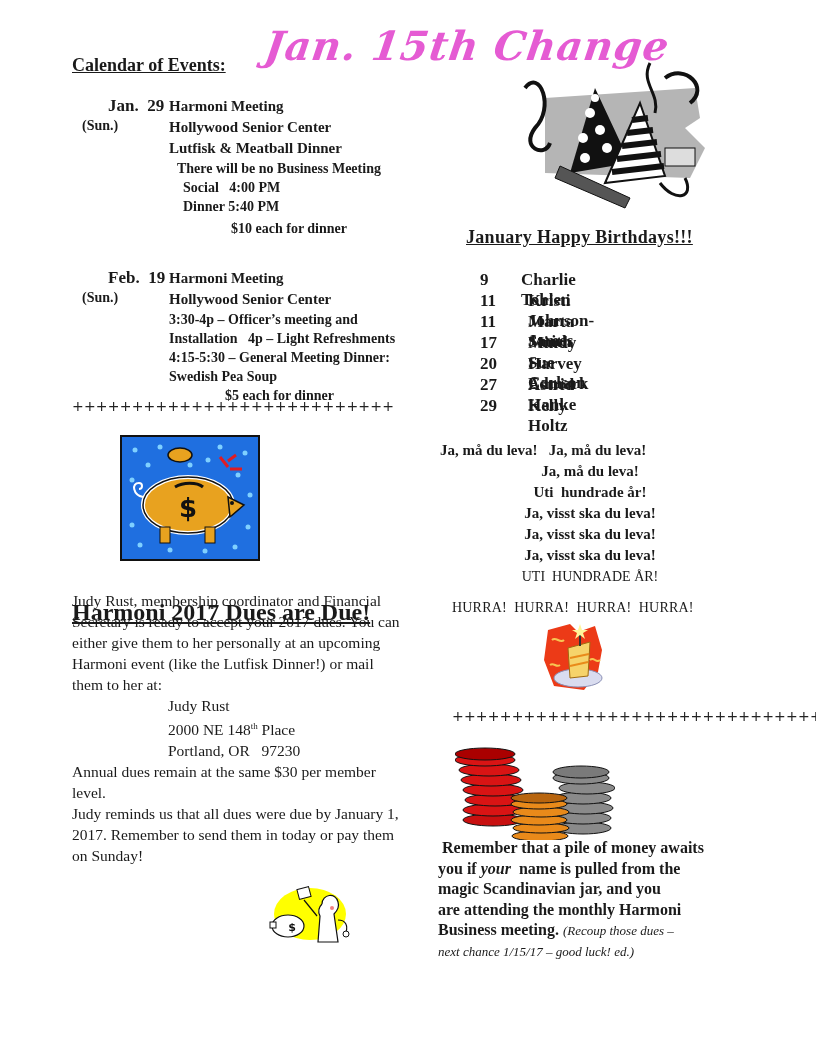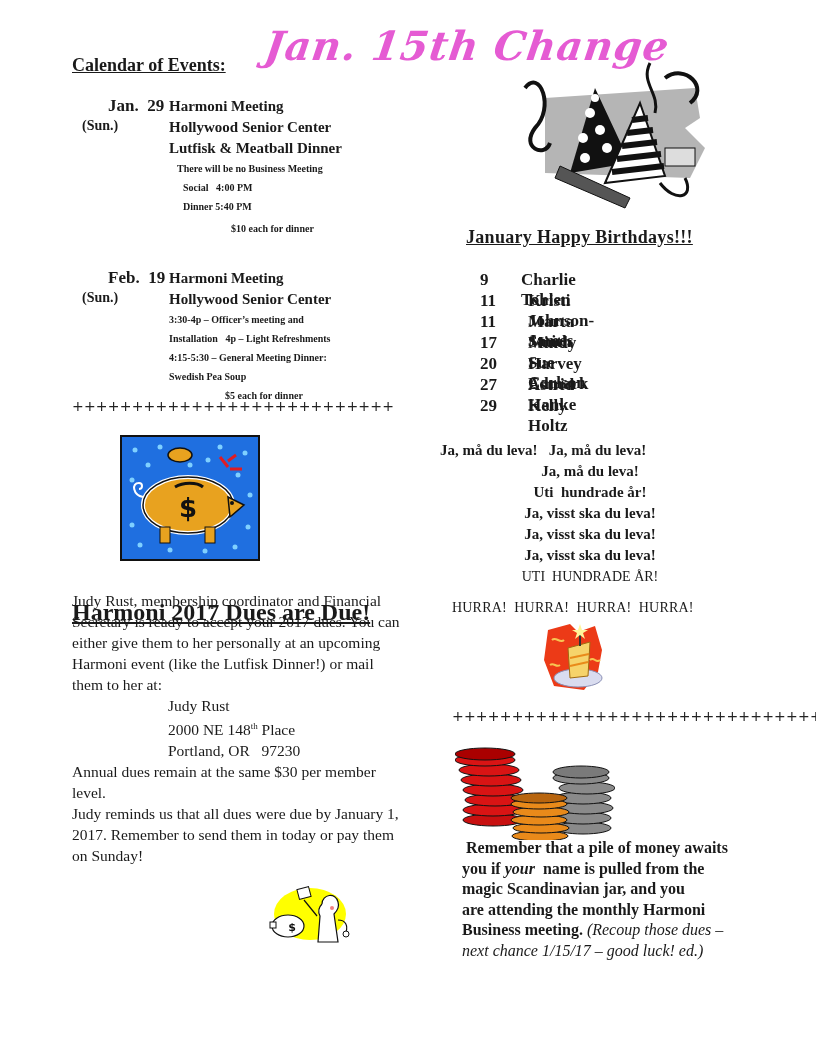--- a/index.html
+++ b/index.html
@@ -15,21 +15,21 @@
     .change-title {
       left: 262px; top: 22px; font-size: 40px; color: #e55bd3;
       font-family: "DejaVu Serif", serif; font-style: italic; font-weight: bold;
       letter-spacing: 1px; transform: skewX(-8deg); transform-origin: left bottom;
     }
 
     
     .ev-date { font-size: 17px; font-weight: bold; margin-left: 36px; }
     .ev-day { font-size: 14px; font-weight: bold; }
     .ev-main { font-size: 15px; font-weight: bold; line-height: 21px; }
-    .ev-sub { font-size: 10px; font-weight: bold; line-height: 19px; }
+    .ev-sub { font-size: 14px; font-weight: bold; line-height: 19px; }
 
     .sep { font-family: "DejaVu Sans", sans-serif; font-size: 14px; letter-spacing: 0.2px; color: #222; }
 
     
     .bday-title { left: 466px; top: 227px; font-size: 18px; font-weight: bold; text-decoration: underline; letter-spacing: 0.3px; }
     .bday-list { left: 480px; top: 270px; }
     .bday-row { position: relative; height: 21px; font-size: 17px; font-weight: bold; }
     .bday-day { position: absolute; left: 0; }
     .bday-name { position: absolute; left: 48px; }
     .bday-row.first .bday-name { left: 41px; }
@@ -41,22 +41,22 @@
     .hurra { left: 452px; top: 600px; font-size: 14px; letter-spacing: 0.2px; }
 
     
     .dues-title { left: 72px; top: 566px; font-size: 24px; font-weight: bold; text-decoration: underline; margin-top: 33px; }
     .dues-body { left: 72px; top: 590px; width: 330px; font-size: 15.5px; line-height: 21px; }
     .dues-body p { margin: 0; }
     .addr { padding-left: 96px; }
     sup { font-size: 9px; }
 
     
-    .raffle { left: 438px; top: 838px; width: 340px; font-size: 16px; font-weight: bold; line-height: 20.5px; margin-left: 24px; }
-    .raffle .note { font-weight: normal; font-style: italic; font-size: 16px; }
+    .raffle { left: 438px; top: 838px; width: 340px; font-size: 16px; font-weight: bold; line-height: 20.5px; }
+    .raffle .note { font-weight: normal; font-style: italic; font-size: 13px; }
 
     
     .clip { position: absolute; }
   </style>
 </head>
 <body>
 
 <div class="abs cal-heading">Calendar of Events:</div>
 <div class="abs change-title">Jan. 15th Change</div>
 

